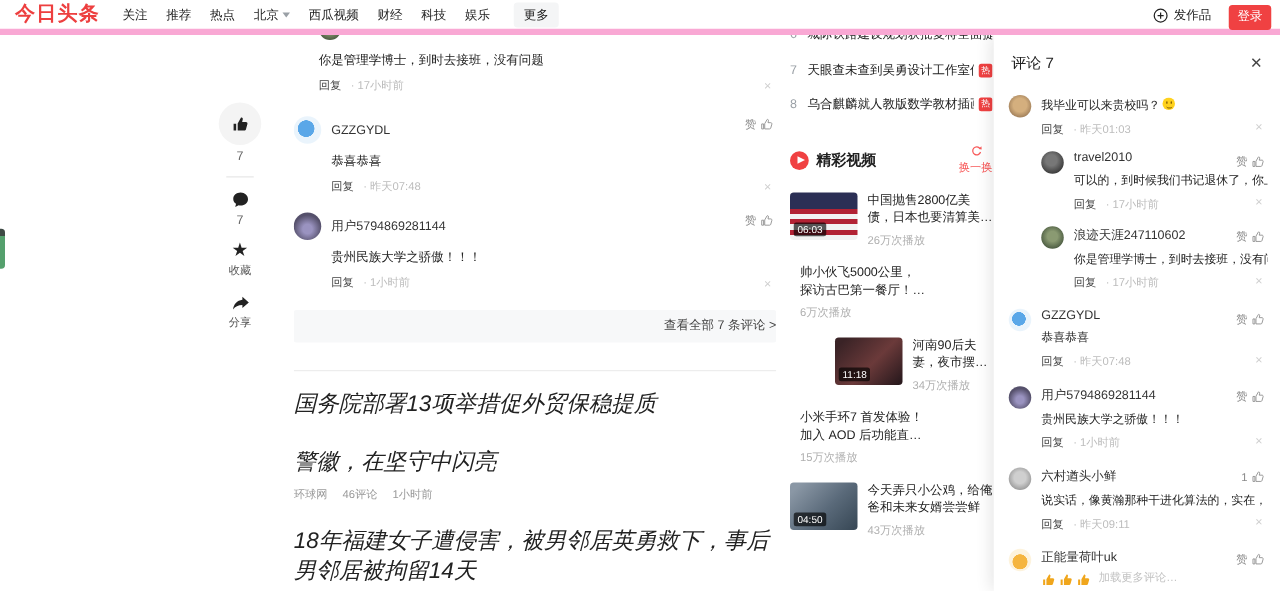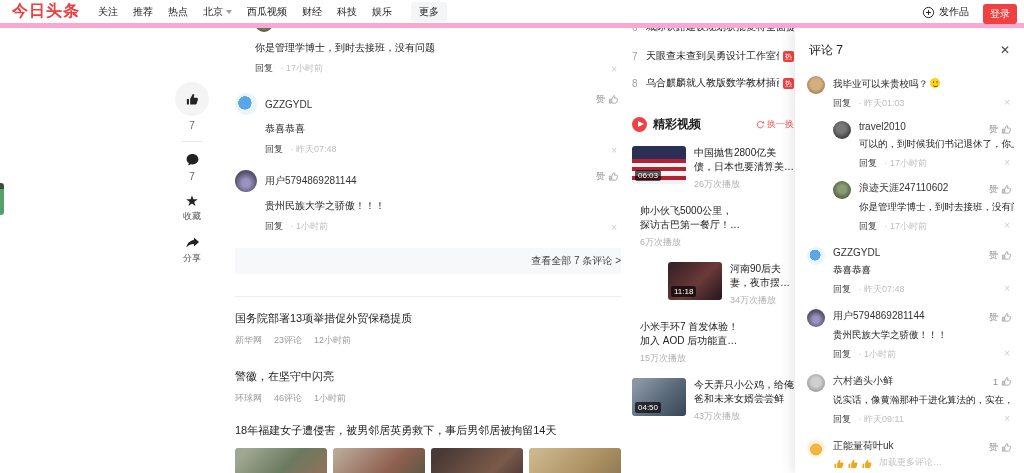--- a/index.html
+++ b/index.html
@@ -57,21 +57,21 @@
   .like { position:absolute; right:2px; top:0; font-size:9px; color:#8a8a8a; display:flex; align-items:center; gap:3px; cursor:pointer; }
   .dismiss { position:absolute; right:4px; font-size:10px; color:#cfcfcf; bottom:0; cursor:pointer; }
   .cut-reply { position:relative; padding-left:20px; }
   .cut-reply .txt { font-size:10px; color:#222; margin-top:5px; }
   .cut-reply .meta { font-size:9px; color:#bdbdbd; margin-top:7px; }
   .cut-reply .meta .rep { color:#444; margin-right:5px; }
   .view-all { margin-top:15px; height:26px; background:#f7f8f9; border-radius:2px; text-align:right;
     line-height:26px; font-size:10px; color:#444; cursor:pointer; }
   .h-div { height:1px; background:#ededed; margin-top:22px; }
   .article { margin-top:16px; }
-  .article .a-title { font-size:11px; color:#222; font-weight:500; cursor:pointer; }
+  .article .a-title { font-size:18px; color:#222; font-weight:500; cursor:pointer;font-style:italic; }
   .article .a-meta { display:flex; gap:12px; font-size:9px; color:#9a9a9a; margin-top:8px; }
   .photos { display:flex; gap:6px; margin-top:10px; }
   .photos .ph { width:92px; height:62px; border-radius:3px; flex:none; }
   .ph1 { background:linear-gradient(135deg,#9fa691 10%,#6b7a5f 45%,#96705c 80%); }
   .ph2 { background:linear-gradient(135deg,#b8a898 5%,#8f5f4f 50%,#45553c 90%); }
   .ph3 { background:linear-gradient(135deg,#4a3a35 10%,#7a5a4a 55%,#2f2325 95%); }
   .ph4 { background:linear-gradient(135deg,#cdb88d 5%,#a88d5f 55%,#7a6a4f 95%); }
   
   .mid-col { position:absolute; left:632px; top:28px; width:162px; height:445px; overflow:hidden; }
   .hot-clip { height:8px; overflow:hidden; }
@@ -79,21 +79,21 @@
   .hot-row { display:flex; align-items:center; font-size:10px; margin-top:13px; cursor:pointer; }
   .hot-row .rank { color:#9aa0a6; width:14px; flex:none; }
   .hot-row .h-txt { color:#222; white-space:nowrap; overflow:hidden; flex:1; }
   .hot-badge { flex:none; width:11px; height:11px; background:#f04142; border-radius:2px; color:#fff;
     font-size:7px; line-height:11px; text-align:center; margin-left:4px; }
   .vid-head { display:flex; align-items:center; margin-top:26px; }
   .vid-head .play { width:15px; height:15px; border-radius:50%; background:#f04142; position:relative; flex:none; }
   .vid-head .play::after { content:""; position:absolute; left:5.5px; top:4px; border-left:6px solid #fff;
     border-top:3.5px solid transparent; border-bottom:3.5px solid transparent; }
   .vid-head .vh-title { font-size:12px; font-weight:bold; margin-left:6px; flex:1; }
-  .vid-head .swap { font-size:9px; color:#f85959; display:flex; align-items:center; gap:2px; cursor:pointer; }
+  .vid-head .swap { font-size:9px; color:#f85959; display:flex; align-items:center; gap:2px; cursor:pointer;flex-direction:column; }
   .vitem { display:flex; margin-top:13px; cursor:pointer; }
   .vthumb { width:54px; height:38px; border-radius:3px; position:relative; flex:none; overflow:hidden; }
   .vt1 { background:linear-gradient(180deg,#2b2f55 0 34%,#b22234 34% 45%,#f2f2f2 45% 56%,#b22234 56% 67%,#f2f2f2 67% 78%,#b22234 78% 89%,#f2f2f2 89%); }
   .vt2 { background:linear-gradient(135deg,#7a5a3a 10%,#c99b5f 55%,#8a4a2a 95%); }
   .vt3 { background:linear-gradient(135deg,#3a2326 10%,#6b3a3a 55%,#2b1a1e 95%);margin-left:36px; }
   .vt4 { background:linear-gradient(135deg,#3f7a2f 10%,#7ab648 55%,#2f5a23 95%); }
   .vt5 { background:linear-gradient(135deg,#8a97a5 10%,#5a6a7a 55%,#3a4a58 95%); }
   .dur { position:absolute; left:3px; bottom:3px; background:rgba(0,0,0,.65); color:#fff; font-size:8px;
     padding:0 3px; border-radius:2px; line-height:11px; }
   .vinfo { margin-left:8px; width:100px; }
@@ -264,25 +264,20 @@
         <span>· </span><span>1小时前</span>
       </div>
       <span class="dismiss">×</span>
     </div>
 
     <div class="view-all">查看全部 7 条评论 &gt;</div>
     <div class="h-div"></div>
 
     <div class="article" style="margin-top:14px">
       <div class="a-title">国务院部署13项举措促外贸保稳提质</div>
-      <div class="a-meta">
-        <span>新华网</span>
-        <span>23评论</span>
-        <span>12小时前</span>
-      </div>
     </div>
     <div class="article" style="margin-top:22px">
       <div class="a-title">警徽，在坚守中闪亮</div>
       <div class="a-meta">
         <span>环球网</span>
         <span>46评论</span>
         <span>1小时前</span>
       </div>
     </div>
     <div class="article" style="margin-top:18px">

